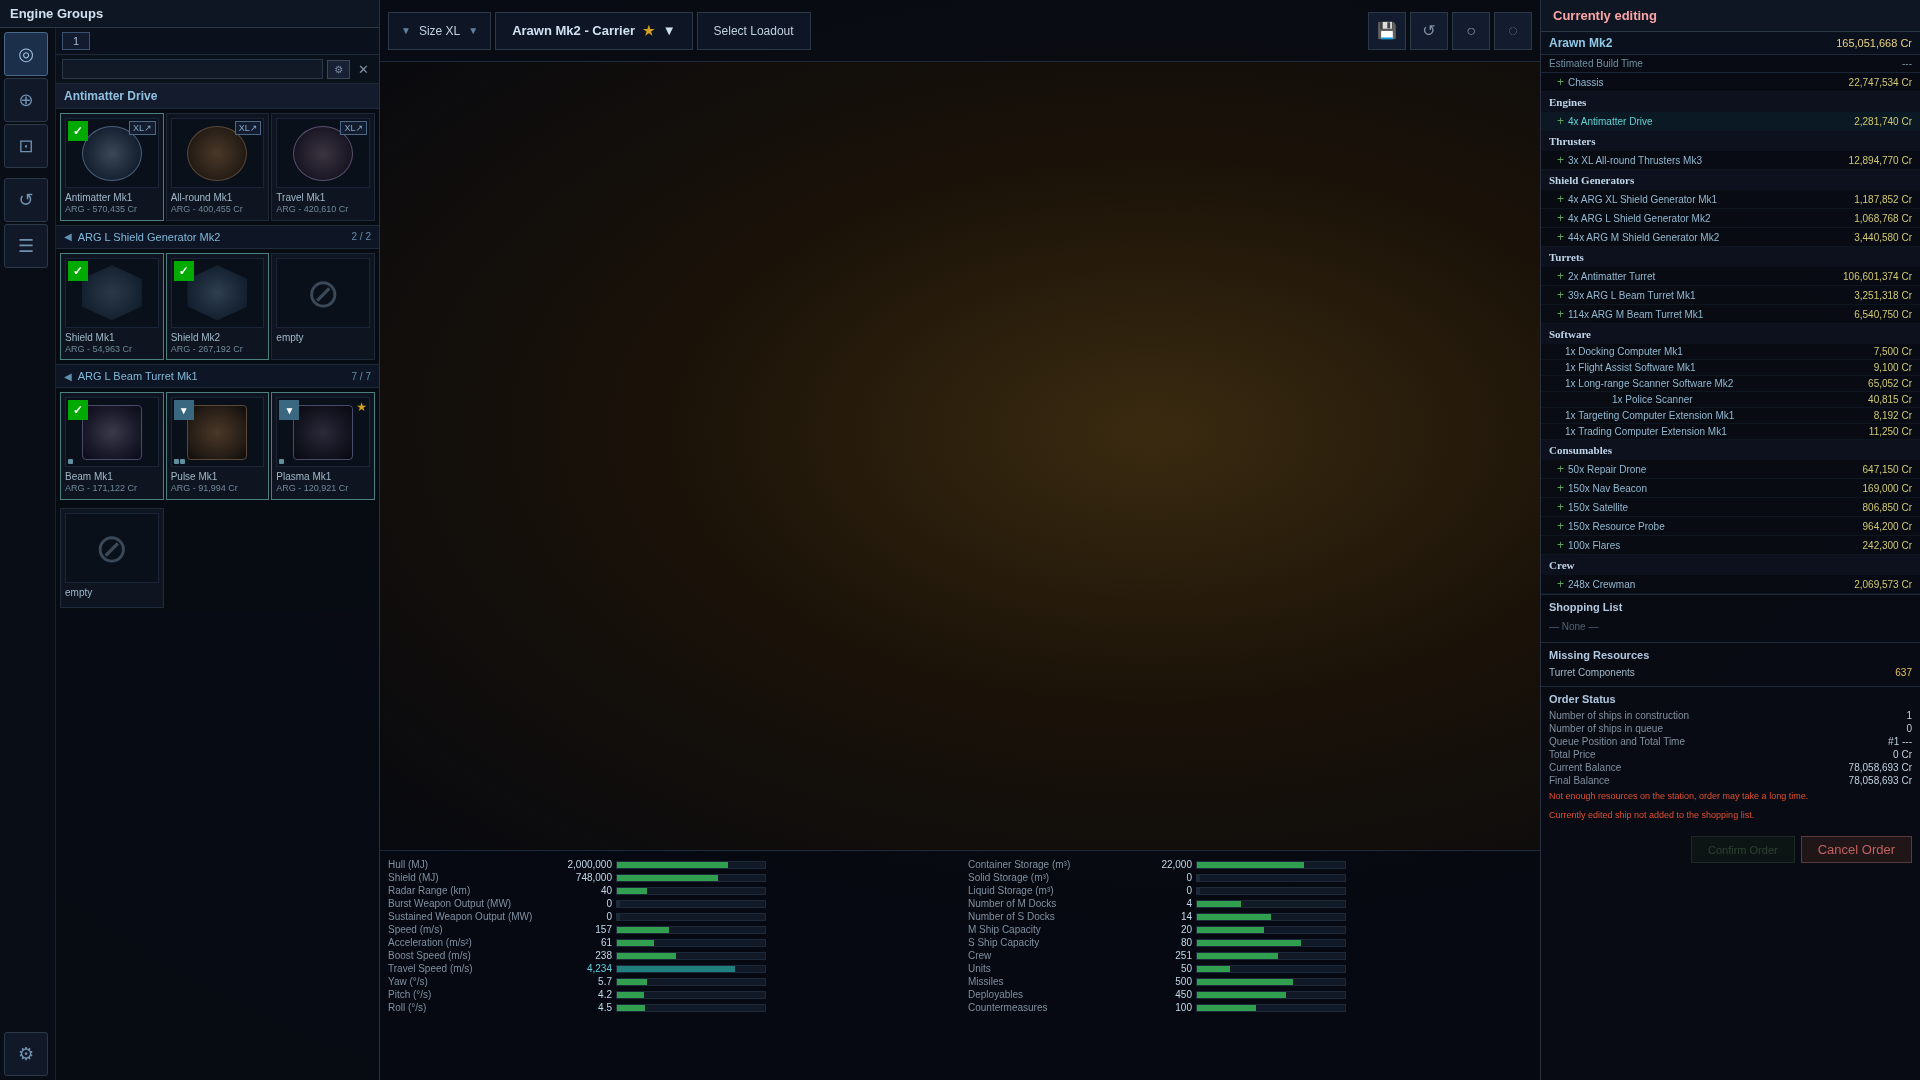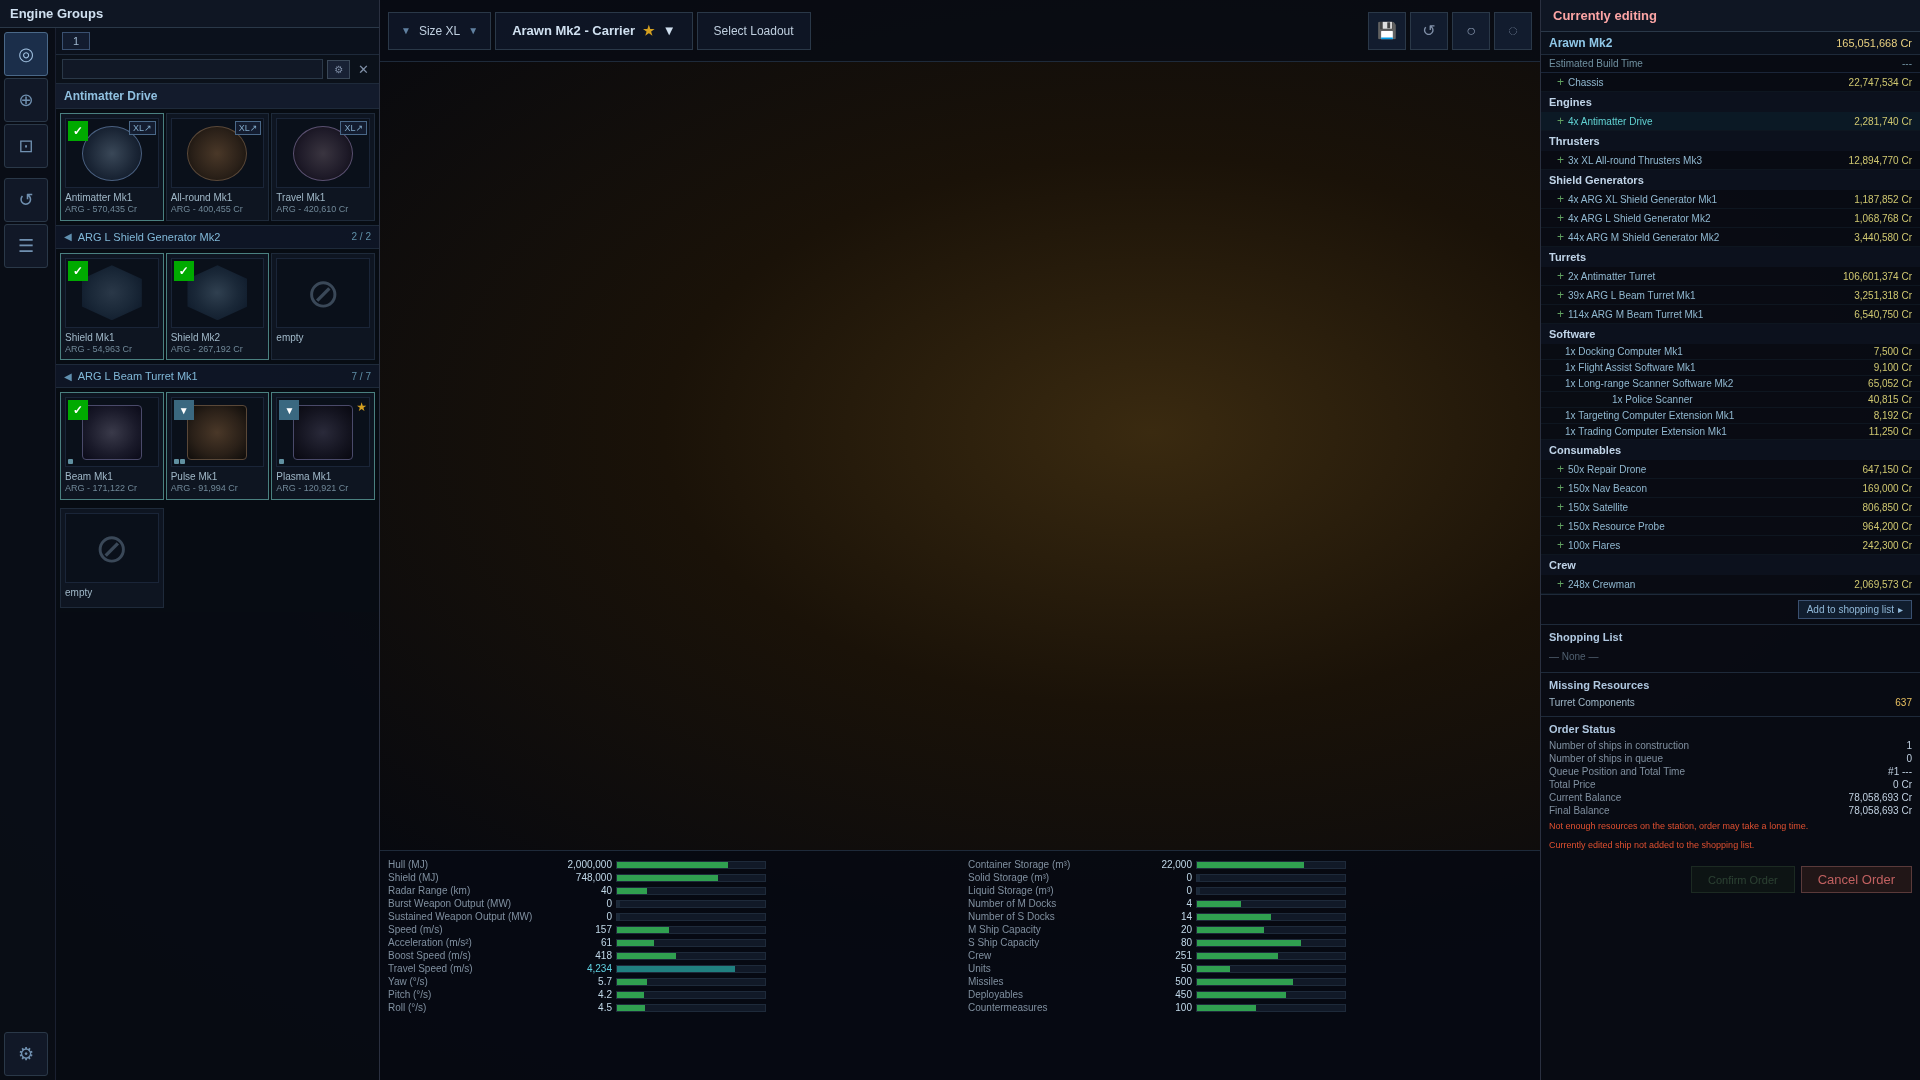--- a/index.html
+++ b/index.html
@@ -415,20 +415,21 @@
     .category-row {
       padding: 4px 8px 2px;
       background: rgba(15,22,36,0.6);
     }
 
     .category-title {
       color: #c0d4e8;
       font-size: 11px;
       font-weight: bold;
       margin-bottom: 2px;
+      font-family: Liberation Serif, serif;
     }
 
     .item-row {
       padding: 2px 8px 2px 16px;
       display: flex;
       justify-content: space-between;
       align-items: center;
       border-bottom: 1px solid #0e1620;
       cursor: pointer;
     }
@@ -1010,26 +1011,20 @@
     <div class="category-row">
       <div class="category-title">Crew</div>
     </div>
     <div class="item-row">
       <span class="plus-btn">+</span>
       <span class="item-row-name">248x Crewman</span>
       <span class="item-row-price">2,069,573 Cr</span>
     </div>
   </div>
 
-  <div style="padding:5px 8px; border-top:1px solid #1e2a3a; display:flex; justify-content:flex-end;">
-    <button class="add-shopping-btn">
-      <span>Add to shopping list</span>
-      <span>▸</span>
-    </button>
-  </div>
 
   <div class="shopping-section">
     <div class="section-title-sm">Shopping List</div>
     <div class="none-text">— None —</div>
   </div>
 
   <div class="resources-section">
     <div class="section-title-sm">Missing Resources</div>
     <div class="resource-row">
       <span class="resource-name">Turret Components</span>
@@ -1120,21 +1115,21 @@
     </div>
     <div class="stat-row">
       <span class="stat-label">Acceleration (m/s²)</span>
       <span class="stat-value">61</span>
       <div class="stat-bar-bg">
           <div class="stat-bar-fill bar-green" style="width:25%"></div>
         </div>
     </div>
     <div class="stat-row">
       <span class="stat-label">Boost Speed (m/s)</span>
-      <span class="stat-value">418</span>
+      <span class="stat-value">238</span>
       <div class="stat-bar-bg">
           <div class="stat-bar-fill bar-green" style="width:40%"></div>
         </div>
     </div>
     <div class="stat-row">
       <span class="stat-label">Travel Speed (m/s)</span>
       <span class="stat-value" style="color:#60d0e0;">4,234</span>
       <div class="stat-bar-bg">
           <div class="stat-bar-fill bar-teal" style="width:80%"></div>
         </div>

